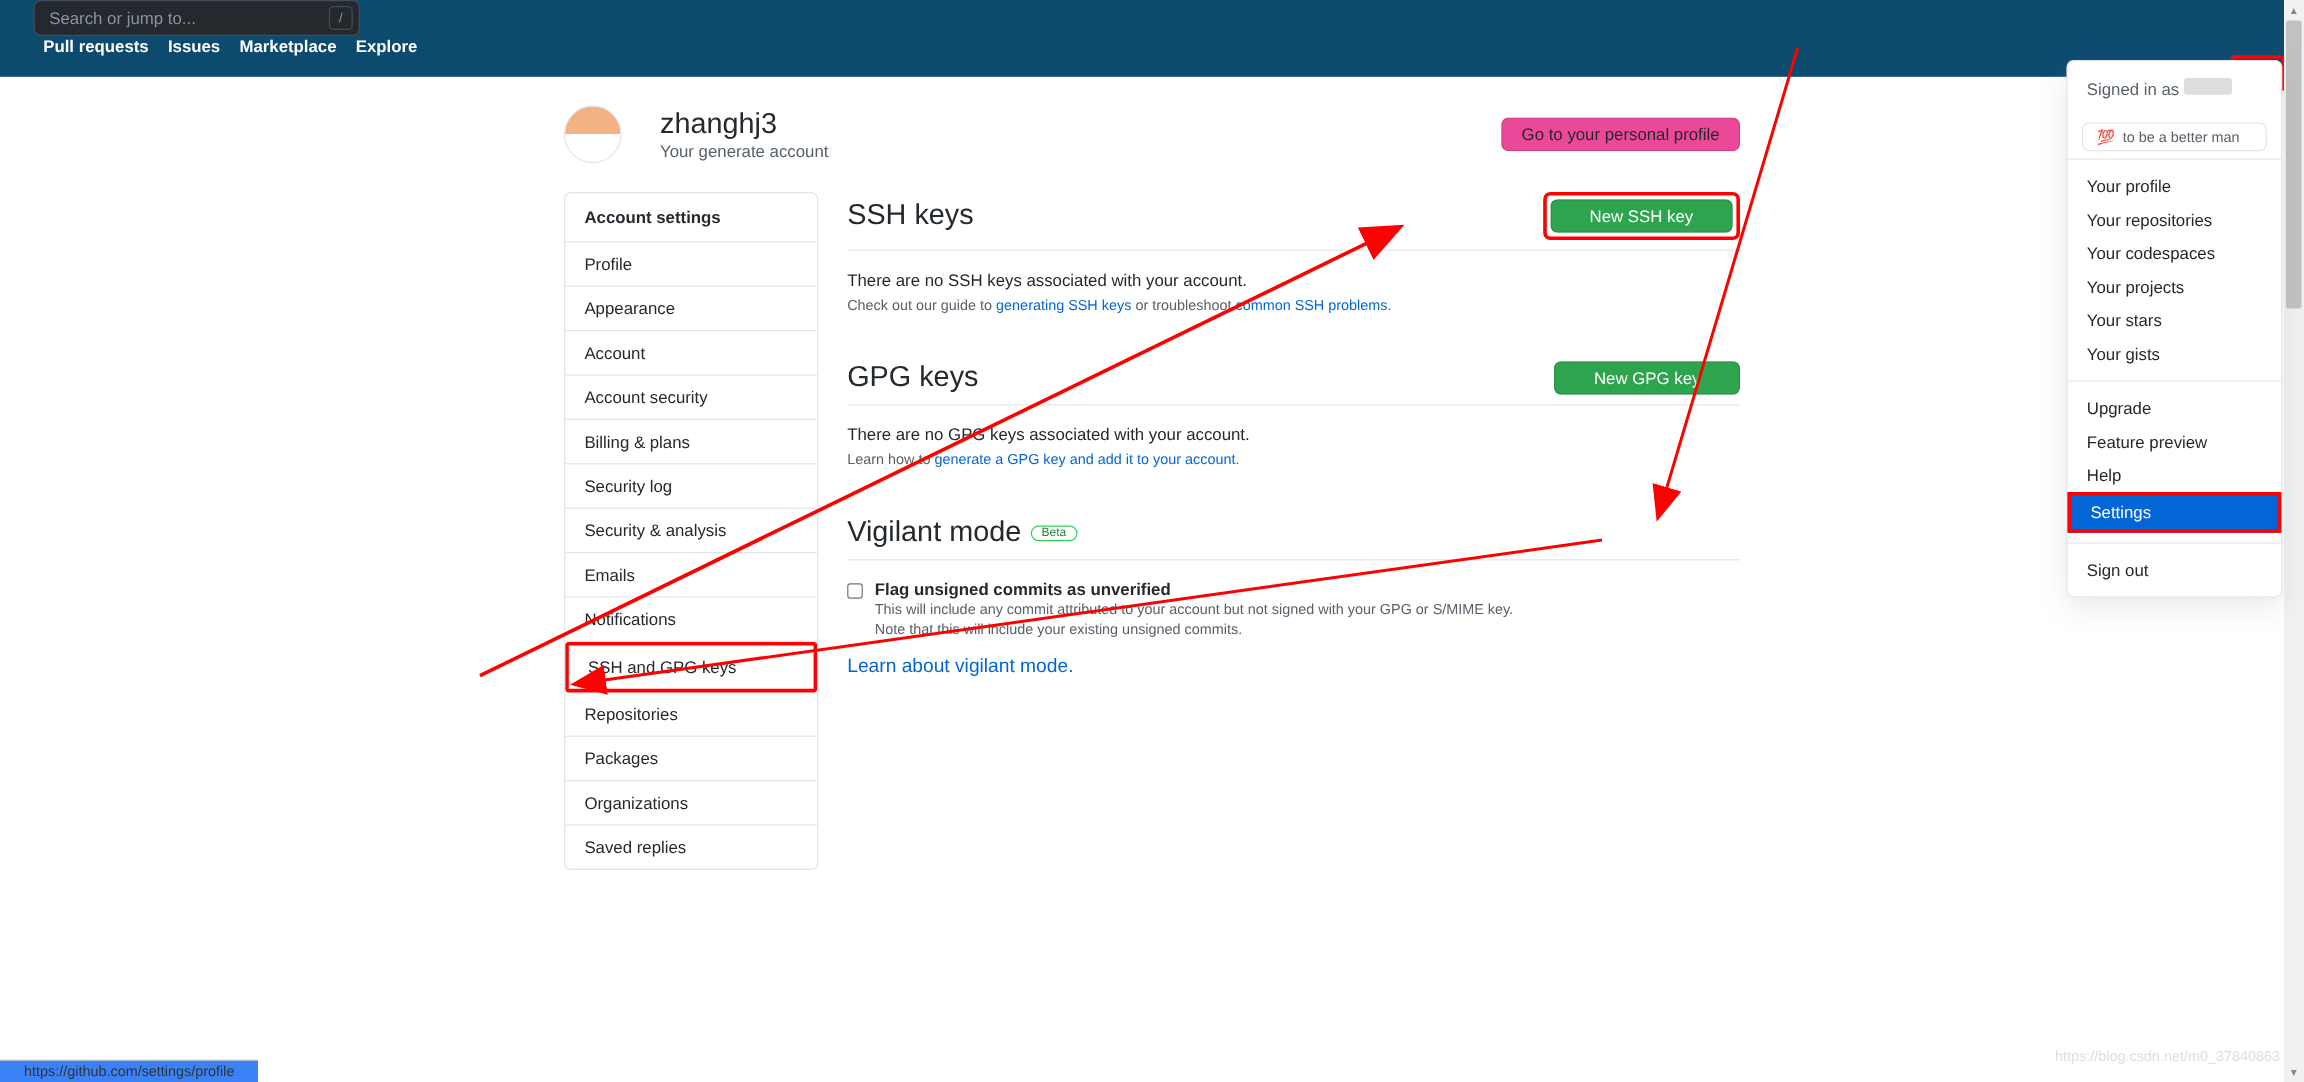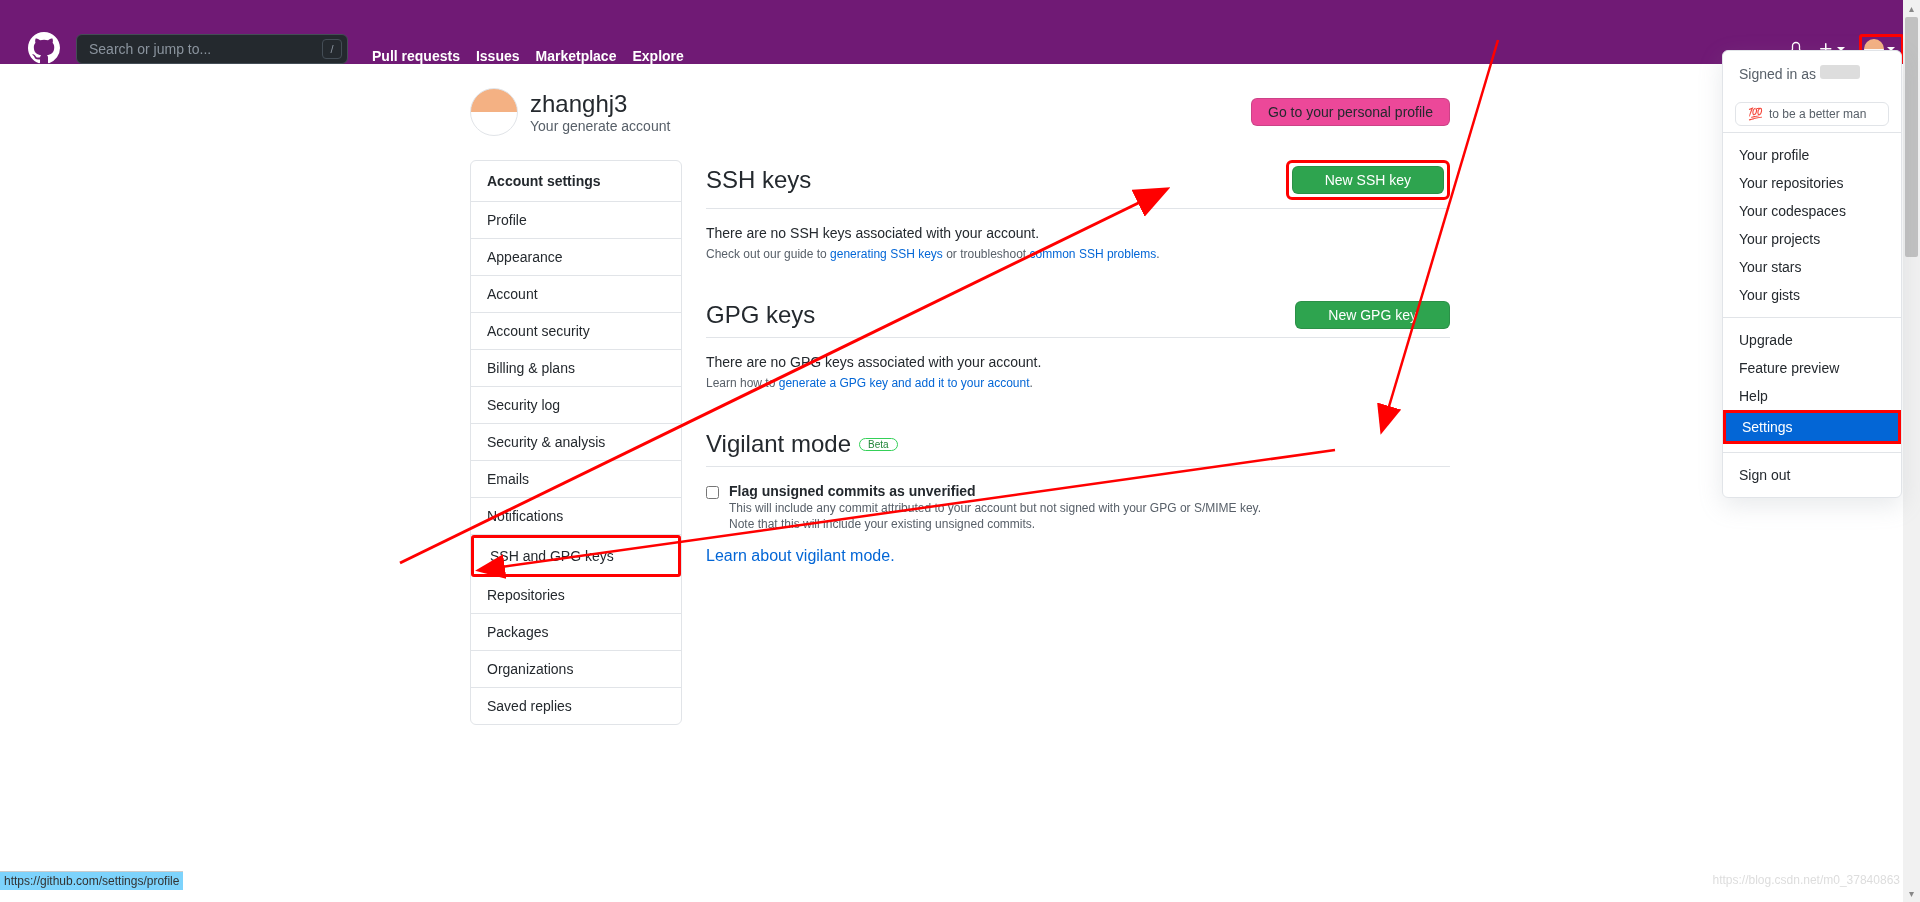--- a/index.html
+++ b/index.html
@@ -1,35 +1,35 @@
 <!DOCTYPE html>
 <html><head>
   <meta charset="utf-8">
   <style>
     * { margin: 0; padding: 0; box-sizing: border-box; }
     body { font-family: -apple-system, BlinkMacSystemFont, "Segoe UI", Helvetica, Arial, sans-serif; background: #fff; color: #24292e; overflow-x: hidden; }
     
-    .topbar { background: #701a75; height: 64px; display: flex; align-items: flex-end; padding: 0 16px 0 28px; color: #fff; position: relative; }
+    .topbar { background: #0c4a6e; height: 64px; display: flex; align-items: flex-start; padding: 0 16px 0 28px; color: #fff; position: relative; flex-direction: column; }
     .gh-logo { width: 32px; height: 32px; fill: #fff; margin-right: 16px; }
     .search-wrap { position: relative; width: 272px; margin-right: 16px; }
     .search-input { width: 100%; background: #24292e; border: 1px solid #444d56; border-radius: 6px; padding: 6px 12px; color: #fff; font-size: 14px; outline: none; }
     .search-input::placeholder { color: #8b949e; }
     .search-slash { position: absolute; right: 6px; top: 5px; border: 1px solid #444d56; border-radius: 4px; width: 20px; height: 20px; display: flex; align-items: center; justify-content: center; font-size: 11px; color: #8b949e; }
     .nav-links { display: flex; gap: 16px; margin-left: 8px; }
     .nav-links a { color: #fff; text-decoration: none; font-weight: 600; font-size: 14px; }
     .topbar-right { margin-left: auto; display: flex; align-items: center; gap: 14px; }
     .bell-icon, .plus-icon { width: 16px; height: 16px; fill: #fff; }
     .plus-wrap { display: flex; align-items: center; cursor: pointer; }
     .caret-down { width: 0; height: 0; border-left: 4px solid transparent; border-right: 4px solid transparent; border-top: 4px solid #fff; margin-left: 3px; }
     .avatar-btn { display: flex; align-items: center; cursor: pointer; border: 3px solid #ff0000; border-radius: 3px; padding: 2px 6px 2px 2px; }
     .avatar-sm { width: 20px; height: 20px; border-radius: 50%; background: linear-gradient(#f4b183 50%, #fff 50%); }
     
     .container { max-width: 1012px; margin: 0 auto; padding: 24px 16px; }
     .profile-header { display: flex; align-items: center; justify-content: space-between; margin-bottom: 24px; }
-    .profile-left { display: flex; align-items: center; gap: 12px; }
+    .profile-left { display: flex; align-items: center; gap: 32px; }
     .avatar-lg { width: 48px; height: 48px; border-radius: 50%; background: linear-gradient(#f4b183 50%, #fff 50%); border: 1px solid #e1e4e8;}
     .username { font-size: 24px; font-weight: 400; color: #24292e; }
     .subtext { font-size: 14px; color: #586069; }
     .btn-outline { background: #ec4899; border: 1px solid rgba(27,31,35,.15); border-radius: 6px; padding: 5px 16px; font-size: 14px; font-weight: 500; color: #24292e; cursor: pointer; }
     
     .layout { display: flex; gap: 24px; align-items: flex-start; }
     .sidebar { width: 212px; border: 1px solid #e1e4e8; border-radius: 6px; overflow: hidden; }
     .sidebar-header { padding: 12px 16px; font-weight: 600; font-size: 14px; border-bottom: 1px solid #e1e4e8; text-align: left; }
     .sidebar-item { display: block; padding: 10px 16px; border-bottom: 1px solid #e1e4e8; font-size: 14px; color: #24292e; text-decoration: none; text-align: left; }
     .sidebar-item:last-child { border-bottom: none; }
@@ -53,21 +53,21 @@
     .dropdown { position: absolute; top: 50px; right: 18px; width: 180px; background: #fff; border: 1px solid #e1e4e8; border-radius: 6px; box-shadow: 0 8px 24px rgba(140,149,159,0.2); z-index: 100; }
     .dd-section { padding: 8px 0; }
     .dd-divider { height: 1px; background: #e1e4e8; }
     .dd-item { padding: 6px 16px; font-size: 14px; color: #24292e; cursor: pointer; display: block; text-decoration: none; text-align: left; }
     .dd-item.active { background: #0366d6; color: #fff; }
     .dd-item.highlight-border { border: 3px solid #ff0000; }
     .dd-header { padding: 6px 16px; font-size: 14px; color: #586069; }
     .dd-status { padding: 4px 12px; font-size: 12px; color: #586069; display: flex; align-items: center; gap: 6px; border: 1px solid #e1e4e8; border-radius: 6px; margin: 6px 12px; }
     .blurred { background: #ddd; color: transparent; border-radius: 3px; padding: 0 20px; display: inline-block; height: 14px;}
     
-    .status-bar { position: fixed; bottom: 12px; left: 0; background: #7dd3fc; border-top: 1px solid #ccc; padding: 2px 4px; font-size: 12px; color: #333; }
+    .status-bar { position: fixed; bottom: 0; left: 0; background: #3b82f6; border-top: 1px solid #ccc; padding: 2px 20px; font-size: 12px; color: #333; }
     .watermark { position: fixed; bottom: 15px; right: 20px; font-size: 12px; color: #ddd; }
     
     .scrollbar-track { position: fixed; right: 0; top: 0; width: 17px; height: 100%; background: #f1f1f1; }
     .scrollbar-thumb { position: absolute; left: 2px; top: 17px; width: 13px; height: 240px; background: #c1c1c1; border-radius: 2px;}
     .scrollbar-btn-up, .scrollbar-btn-down { position: absolute; left: 0; width: 17px; height: 17px; display:flex; align-items:center; justify-content:center; font-size:10px; color:#888;}
     .scrollbar-btn-up{top:0;} .scrollbar-btn-down{bottom:0;}
 
     
     .arrows { position: absolute; top: 0; left: 0; width: 1540px; height: 730px; pointer-events: none; z-index: 50; }
   </style>

